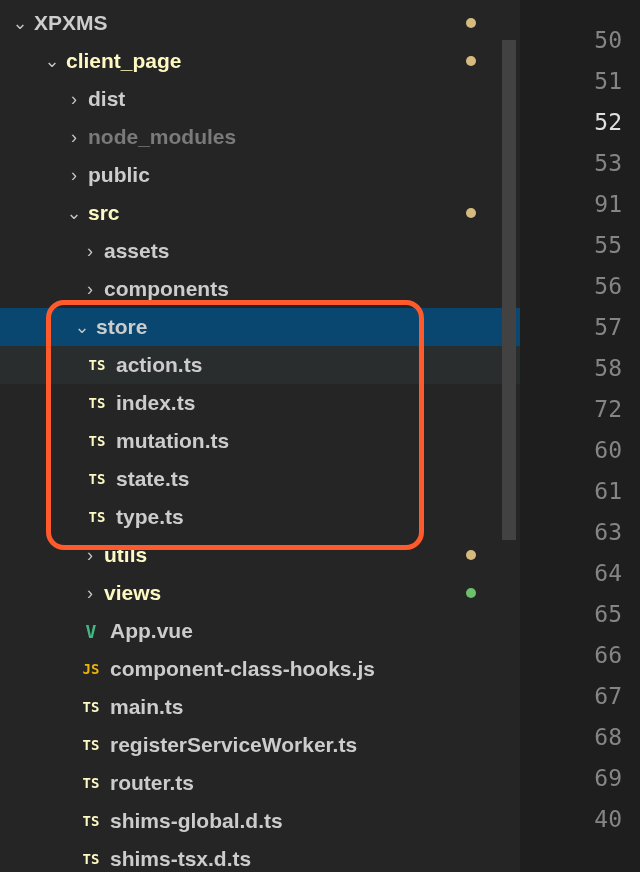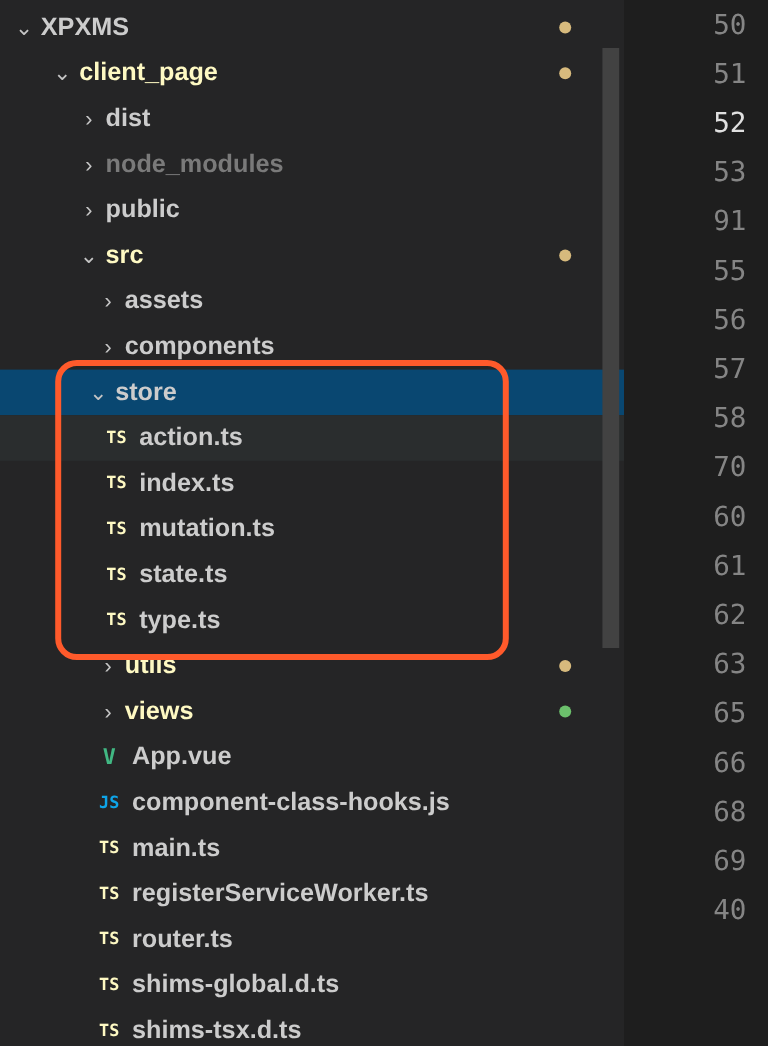--- a/index.html
+++ b/index.html
@@ -20,21 +20,21 @@
     padding-top: 4px;
   }
   .gutter {
     flex: 1;
     background: #1e1e1e;
     color: #858585;
     font-family: "SF Mono", Menlo, Consolas, monospace;
     font-size: 23px;
     text-align: right;
     padding-right: 18px;
-    padding-top: 1px;
+    padding-top: 20px;
     line-height: 41px;
   }
   .gutter .current { color: #e0e0e0; }
   .row {
     display: flex;
     align-items: center;
     height: 38px;
     position: relative;
     cursor: pointer;
   }
@@ -51,21 +51,21 @@
   .icon {
     width: 26px;
     display: inline-flex;
     justify-content: center;
     font-size: 14px;
     font-weight: 700;
     font-family: "SF Mono", Menlo, Consolas, monospace;
     margin-right: 6px;
   }
   .ts { color: #fef9c3; }
-  .js { color: #0ea5e9; }
+  .js { color: #eab308; }
   .vue { color: #41b883; font-size: 18px; }
   .label { flex: 1; font-weight: bold; }
   .dim { color: #7a7a7a; }
   .green { color: #fef9c3; }
   .dot {
     width: 10px; height: 10px; border-radius: 50%;
     position: absolute; right: 44px; top: 50%; transform: translateY(-50%);
   }
   .dot.yellow { background: #d7ba7d; }
   .dot.green { background: #6cc06c; }
@@ -200,24 +200,25 @@
   <div id="gutter-root">
       <div>50</div>
       <div>51</div>
       <div class="current">52</div>
       <div>53</div>
       <div>91</div>
       <div>55</div>
       <div>56</div>
       <div>57</div>
       <div>58</div>
-      <div>70</div>
+      <div>72</div>
       <div>60</div>
       <div>61</div>
-      <div>62</div>
       <div>63</div>
+      <div>64</div>
       <div>65</div>
       <div>66</div>
+      <div>67</div>
       <div>68</div>
       <div>69</div>
       <div>40</div>
     </div>
 </div>
 
 </body></html>

